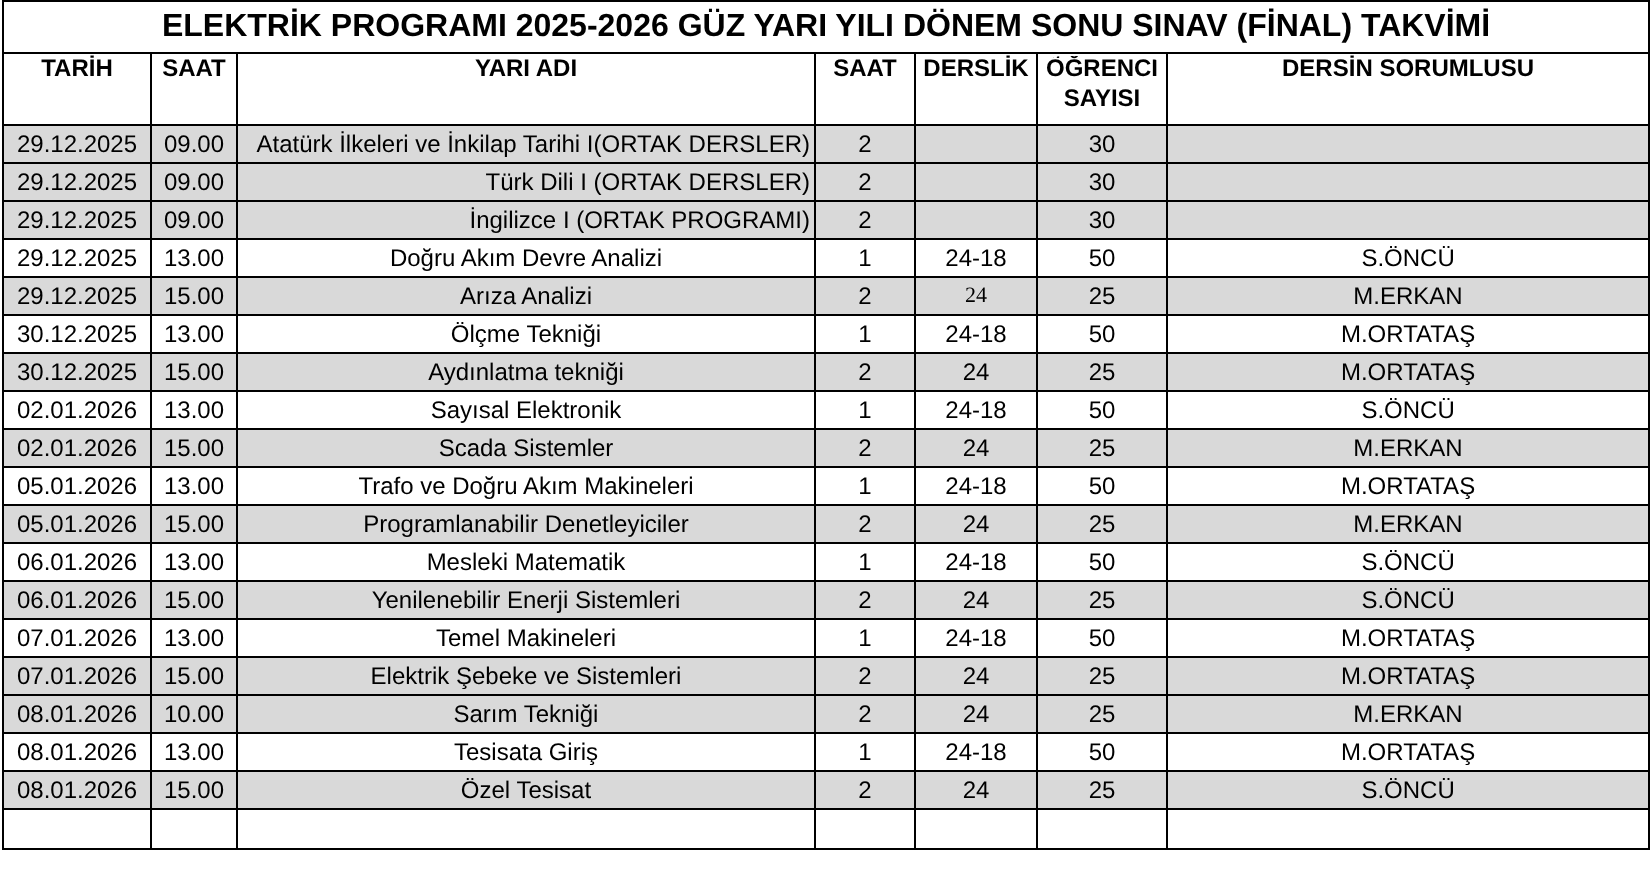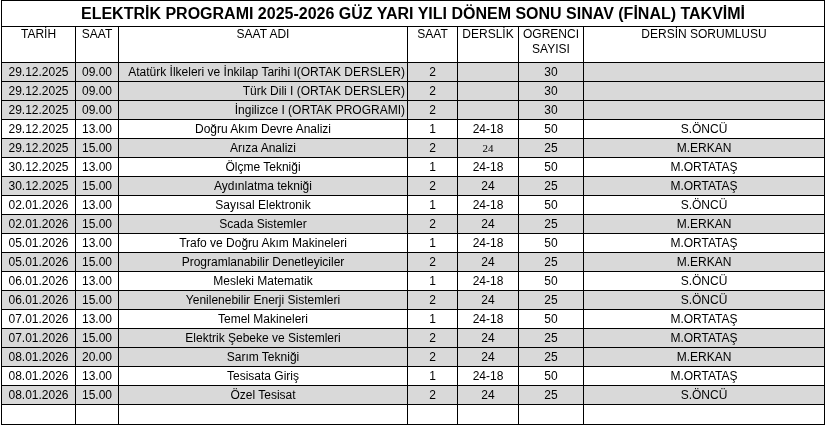--- a/index.html
+++ b/index.html
@@ -32,21 +32,21 @@
     height: 26px;
     font-size: 16px;
     font-weight: bold;
     text-align: center;
     white-space: nowrap;
     background: #ffffff;
   }
   th.col-head {
     height: 36px;
     font-size: 12px;
-    font-weight: normal;
+    font-weight: bold;
     text-align: center;
     vertical-align: top;
     padding-top: 2px;
     background: #ffffff;
     white-space: nowrap;
   }
   th.col-head.wrap {
     white-space: normal;
     line-height: 15px;
     border-radius: 12px;
@@ -87,21 +87,21 @@
       <col style="width:65px">
       <col style="width:241px">
     </colgroup>
     <thead>
       <tr>
         <td class="title-cell" colspan="7">ELEKTRİK PROGRAMI 2025-2026 GÜZ YARI YILI DÖNEM SONU SINAV (FİNAL) TAKVİMİ</td>
       </tr>
       <tr id="header-row">
           <th class="col-head">TARİH</th>
           <th class="col-head">SAAT</th>
-          <th class="col-head">SAAT ADI</th>
+          <th class="col-head">YARI ADI</th>
           <th class="col-head">SAAT</th>
           <th class="col-head">DERSLİK</th>
           <th class="col-head wrap">ÖĞRENCİ SAYISI</th>
           <th class="col-head">DERSİN SORUMLUSU</th>
         </tr>
     </thead>
     <tbody id="table-body">
         <tr class="data-row shaded">
           <td>29.12.2025</td>
           <td>09.00</td>
@@ -232,21 +232,21 @@
           <td>07.01.2026</td>
           <td>15.00</td>
           <td>Elektrik Şebeke ve Sistemleri</td>
           <td>2</td>
           <td>24</td>
           <td>25</td>
           <td>M.ORTATAŞ</td>
         </tr>
         <tr class="data-row shaded">
           <td>08.01.2026</td>
-          <td>20.00</td>
+          <td>10.00</td>
           <td>Sarım Tekniği</td>
           <td>2</td>
           <td>24</td>
           <td>25</td>
           <td>M.ERKAN</td>
         </tr>
         <tr class="data-row">
           <td>08.01.2026</td>
           <td>13.00</td>
           <td>Tesisata Giriş</td>

